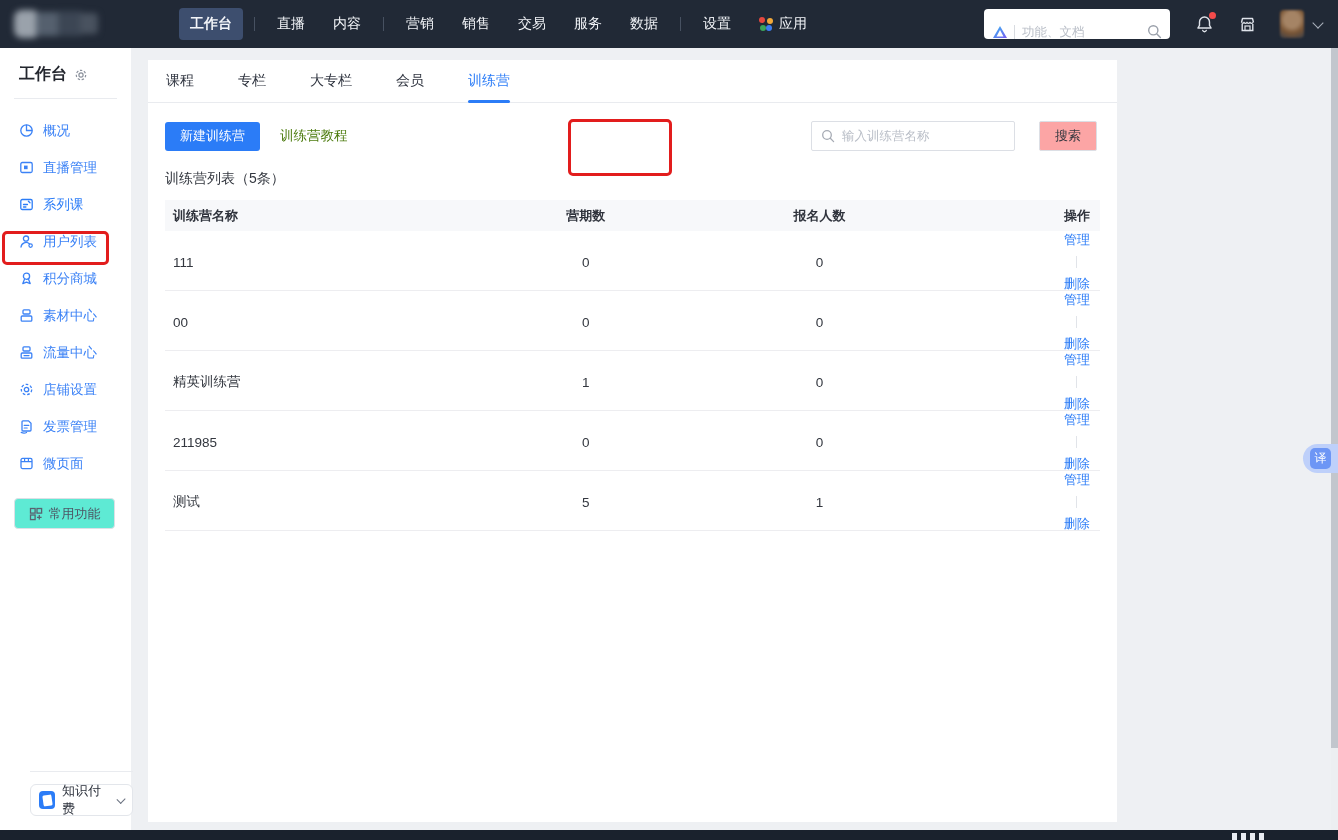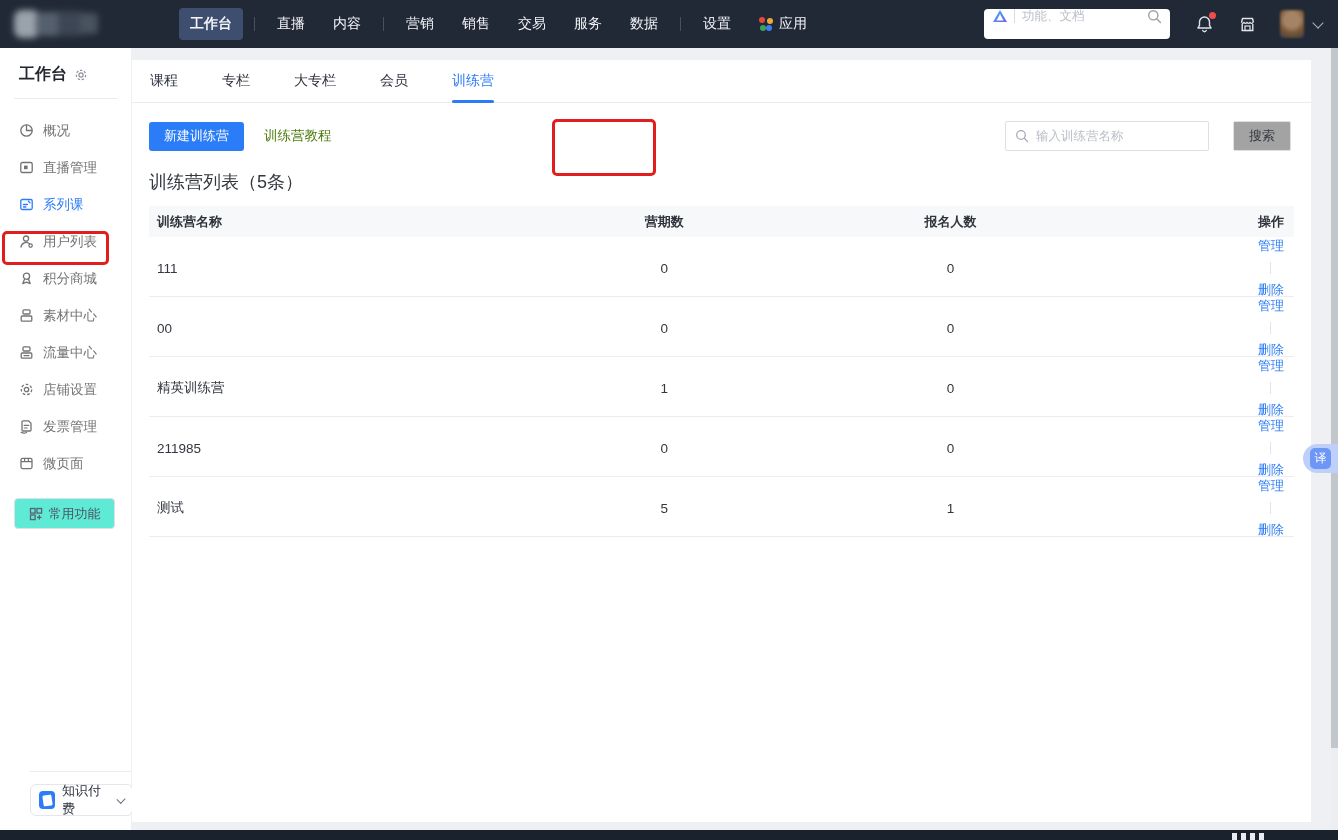--- a/index.html
+++ b/index.html
@@ -19,21 +19,21 @@
     cursor:pointer; white-space:nowrap; margin:0 3px; }
   .nav-item.active { background:#3d4e6e; font-weight:bold; }
   .nav-sep { width:1px; height:14px; background:#475161; margin:0 8px; }
   .nav-item.apps { display:flex; align-items:center; gap:6px; }
   .clover { position:relative; width:14px; height:14px; }
   .clover i { position:absolute; width:6px; height:6px; border-radius:50%; }
   .clover .c1{left:0;top:0;background:#e5483f;} .clover .c2{right:0;top:1px;background:#f2a93b;}
   .clover .c3{left:1px;bottom:0;background:#3ba45b;} .clover .c4{right:1px;bottom:0;background:#3d7ef2;}
   .nav-right { margin-left:auto; display:flex; align-items:center; margin-right:16px; }
   .nav-search { width:186px; height:30px; background:#fff; border-radius:4px;
-    display:flex; align-items:flex-start; padding:0 8px; }
+    display:flex; align-items:flex-end; padding:0 8px; }
   .nav-search .tri { width:16px; height:14px; flex:0 0 auto; }
   .nav-search .vline { width:1px; height:14px; background:#d8dbe0; margin:0 7px 0 6px; }
   .nav-search input { border:0; outline:0; flex:1; font-size:12.5px; color:#333; min-width:0;
     font-family:inherit; }
   .nav-search input::placeholder { color:#b9bec7; }
   .nav-search .mag { flex:0 0 auto; }
   .nav-ico { position:relative; margin-left:26px; cursor:pointer; display:flex; align-items:center; }
   .red-dot { position:absolute; right:-3px; top:-3px; width:7px; height:7px; border-radius:50%; background:#f34b4b; }
   .avatar { width:24px; height:28px; border-radius:4px; margin-left:24px;
     background:radial-gradient(circle at 50% 35%, #a58465 0 35%, #7a5636 60%, #3c3f47 100%);
@@ -41,60 +41,60 @@
   .chev { width:8px; height:8px; border-right:1.6px solid #aab1bc; border-bottom:1.6px solid #aab1bc;
     transform:rotate(45deg); margin-left:10px; margin-top:-3px; cursor:pointer; }
 
   
   .sidebar { position:absolute; left:0; top:48px; width:131px; height:782px; background:#fff; }
   .sb-title { display:flex; align-items:center; gap:7px; padding:16px 0 0 19px;
     font-size:16px; font-weight:bold; color:#23262e; }
   .sb-divider { height:1px; background:#e9ebef; margin:13px 14px 0 14px; }
   .sb-items { margin-top:13px; }
   .sb-item { display:flex; align-items:center; gap:9px; height:37px; padding-left:19px;
-    font-size:13.5px; color:#737373; cursor:pointer; }
+    font-size:13.5px; color:#3b82f6; cursor:pointer; }
   .sb-item svg { flex:0 0 auto; }
   .sb-item.active { color:#2b7cf7; }
   .quick-btn { display:flex; align-items:center; justify-content:center; gap:6px;
     width:101px; height:31px; margin:16px 0 0 14px; border:1px solid #dde0e6; border-radius:4px;
     font-size:13px; color:#4e5665; background:#5eead4; cursor:pointer; }
   .sb-bottom { position:absolute; left:16px; bottom:0; width:131px; padding:12px 0 14px 14px; }
   .sb-bottom-divider { height:1px; background:#e9ebef; margin:0 0 12px 0; width:103px; }
   .app-switch { display:flex; align-items:center; gap:7px; width:103px; height:32px;
     border:1px solid #e3e6eb; border-radius:6px; padding:0 8px; background:#fff; cursor:pointer; }
   .app-switch .app-ic { width:18px; height:18px; border-radius:4px; background:#2b7cf7;
     display:flex; align-items:center; justify-content:center; }
   .app-switch .app-ic i { display:block; width:9px; height:11px; background:#fff; border-radius:1.5px;
     transform:rotate(-8deg); }
   .app-switch span.lbl { font-size:13px; color:#2b303b; }
   .app-switch .chev2 { width:7px; height:7px; border-right:1.5px solid #6b7280;
     border-bottom:1.5px solid #6b7280; transform:rotate(45deg); margin:-2px 0 0 2px; }
 
   
-  .card { position:absolute; left:132px; top:60px; width:1179px; height:762px; background:#fff; }
+  .card { position:absolute; left:148px; top:60px; width:969px; height:762px; background:#fff; }
   .tabs { display:flex; align-items:center; gap:44px; height:43px; padding-left:18px;
     border-bottom:1px solid #e9ebef; }
   .tab { position:relative; font-size:14px; color:#303540; height:43px; line-height:40px; cursor:pointer; }
   .tab.active { color:#2b7cf7; }
   .tab.active::after { content:""; position:absolute; left:0; right:0; bottom:0;
     height:3px; background:#2b7cf7; border-radius:2px; }
   .toolbar { display:flex; align-items:center; margin:18px 20px 0 17px; }
   .btn-primary { height:29px; padding:0 15px; background:#2b7cf7; color:#fff; border:0;
     border-radius:3px; font-size:13px; cursor:pointer; font-family:inherit; }
   .link { color:#4d7c0f; font-size:13.5px; margin-left:20px; cursor:pointer; text-decoration:none; }
   .toolbar-right { margin-left:auto; display:flex; align-items:center; }
   .search-box { width:204px; height:30px; border:1px solid #dcdfe5; border-radius:2px;
     display:flex; align-items:center; padding:0 9px; background:#fff; }
   .search-box input { border:0; outline:0; flex:1; font-size:12.5px; margin-left:7px; color:#333;
     min-width:0; font-family:inherit; }
   .search-box input::placeholder { color:#b9bec7; }
-  .btn-search { width:58px; height:30px; margin-left:24px; background:#a3a3a3;
+  .btn-search { width:58px; height:30px; margin-left:24px; background:#fca5a5;
     border:1px solid #dcdfe5; border-radius:2px; font-size:13px; color:#33373f; cursor:pointer;
     font-family:inherit; }
-  .list-title { margin:19px 0 12px 17px; font-size:18px; color:#33373f; }
+  .list-title { margin:19px 0 12px 17px; font-size:14px; color:#33373f; }
   .table { margin:0 17px; }
   .thead, .trow { display:grid; grid-template-columns:33% 24% 26% 17%; align-items:center; }
   .thead { height:31px; background:#f7f8fa; font-size:13px; font-weight:bold; color:#2f333c; }
   .thead > div, .trow > div { padding:0 8px; }
   .col-c { text-align:center; }
   .col-r { text-align:right; padding-right:10px !important; }
   .trow { height:60px; border-bottom:1px solid #ededf0; font-size:13.5px; color:#33373f; }
   .actions { display:inline-flex; align-items:center; gap:7px;flex-direction:column; }
   .actions a { color:#2b7cf7; font-size:13px; cursor:pointer; text-decoration:none; }
   .act-sep { width:1px; height:12px; background:#e1e4e9; }

